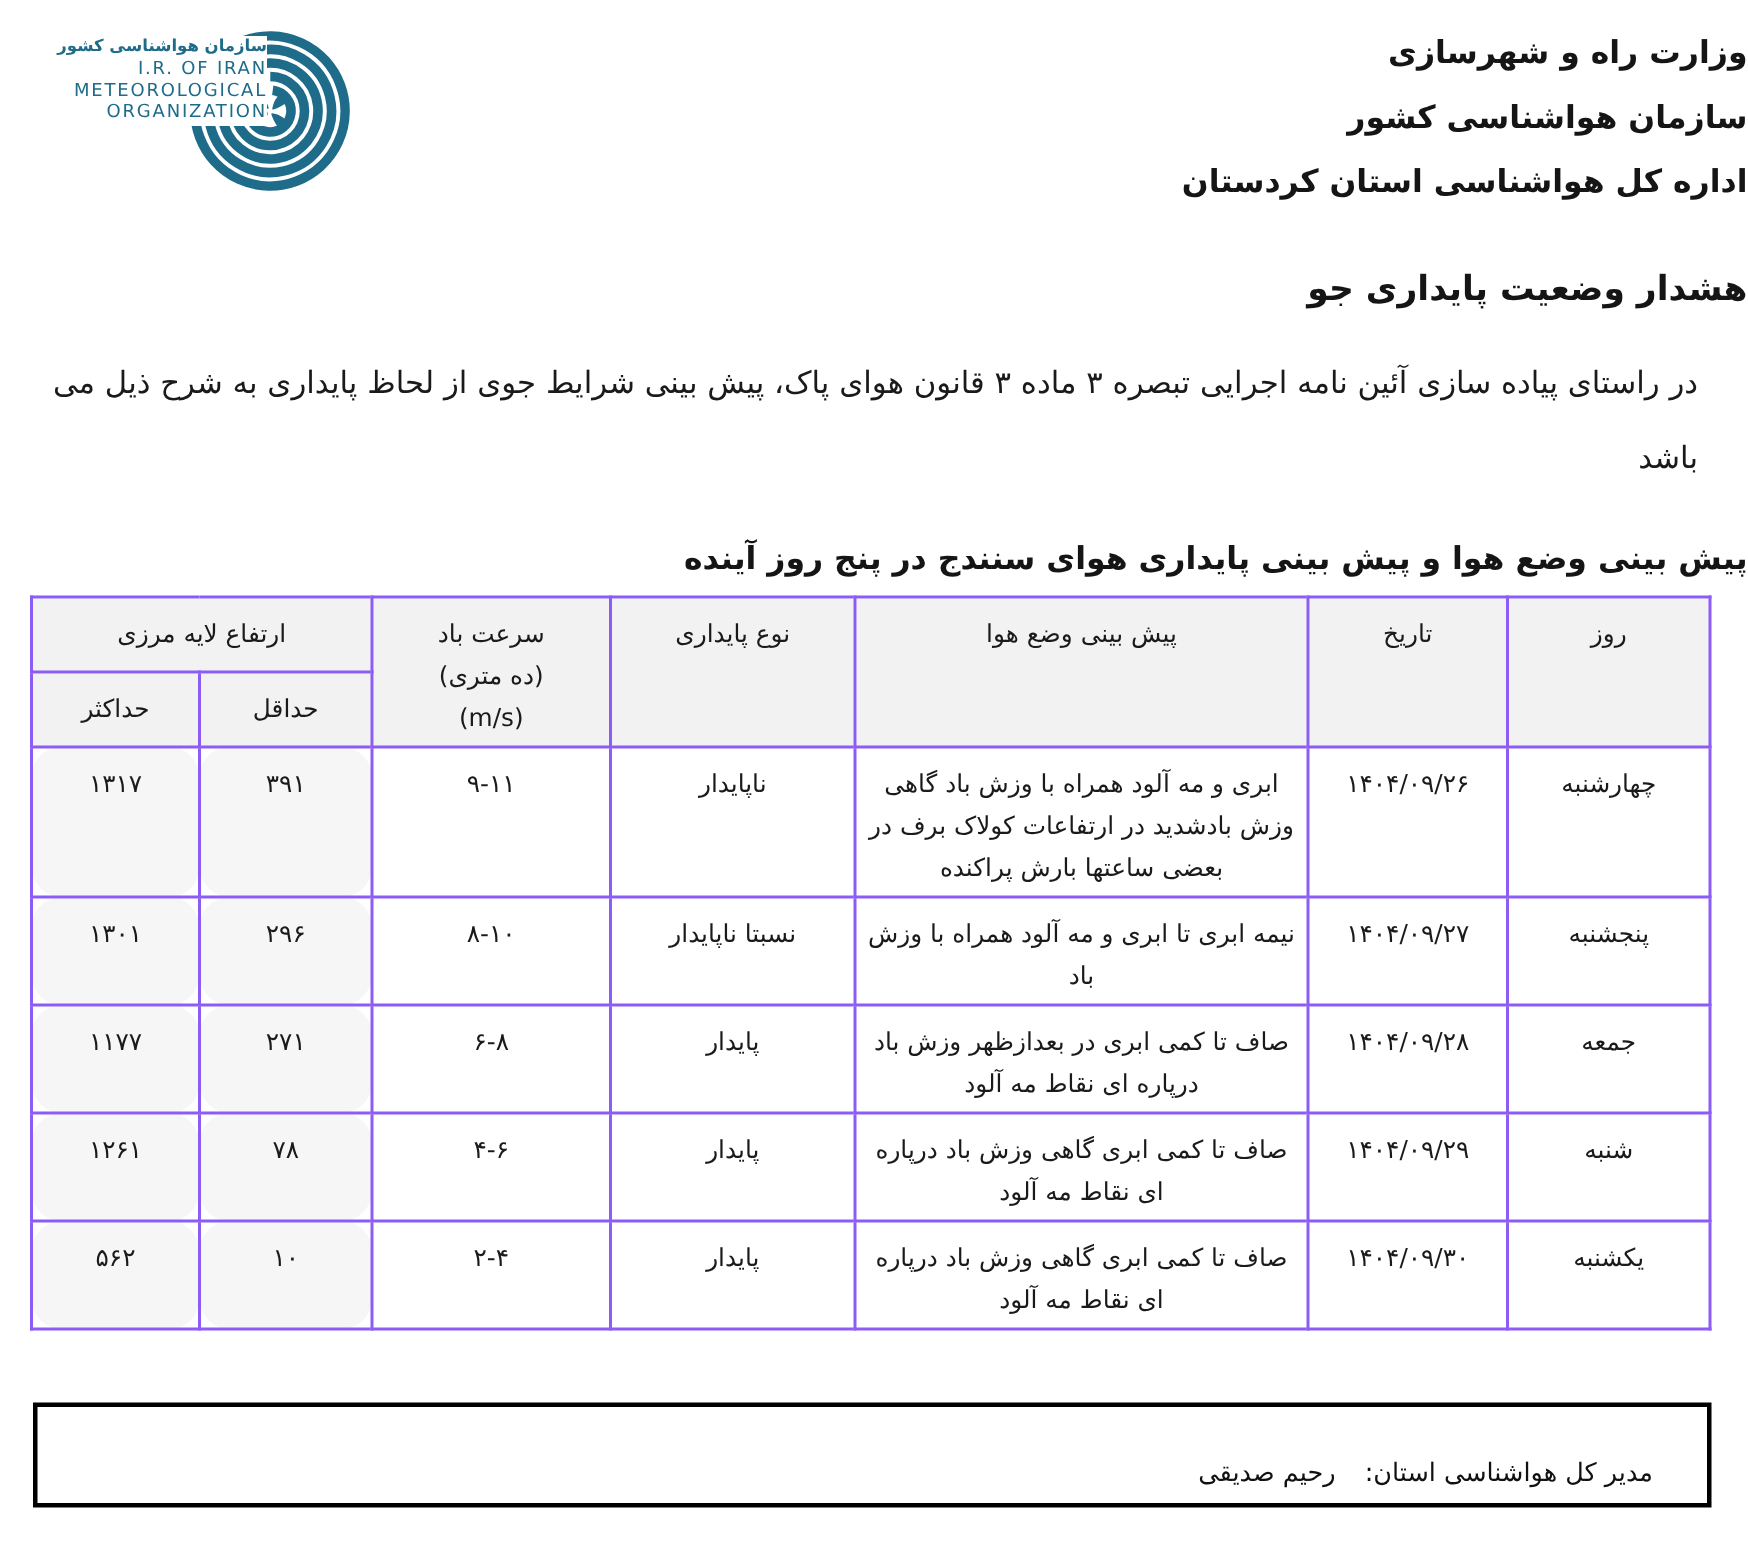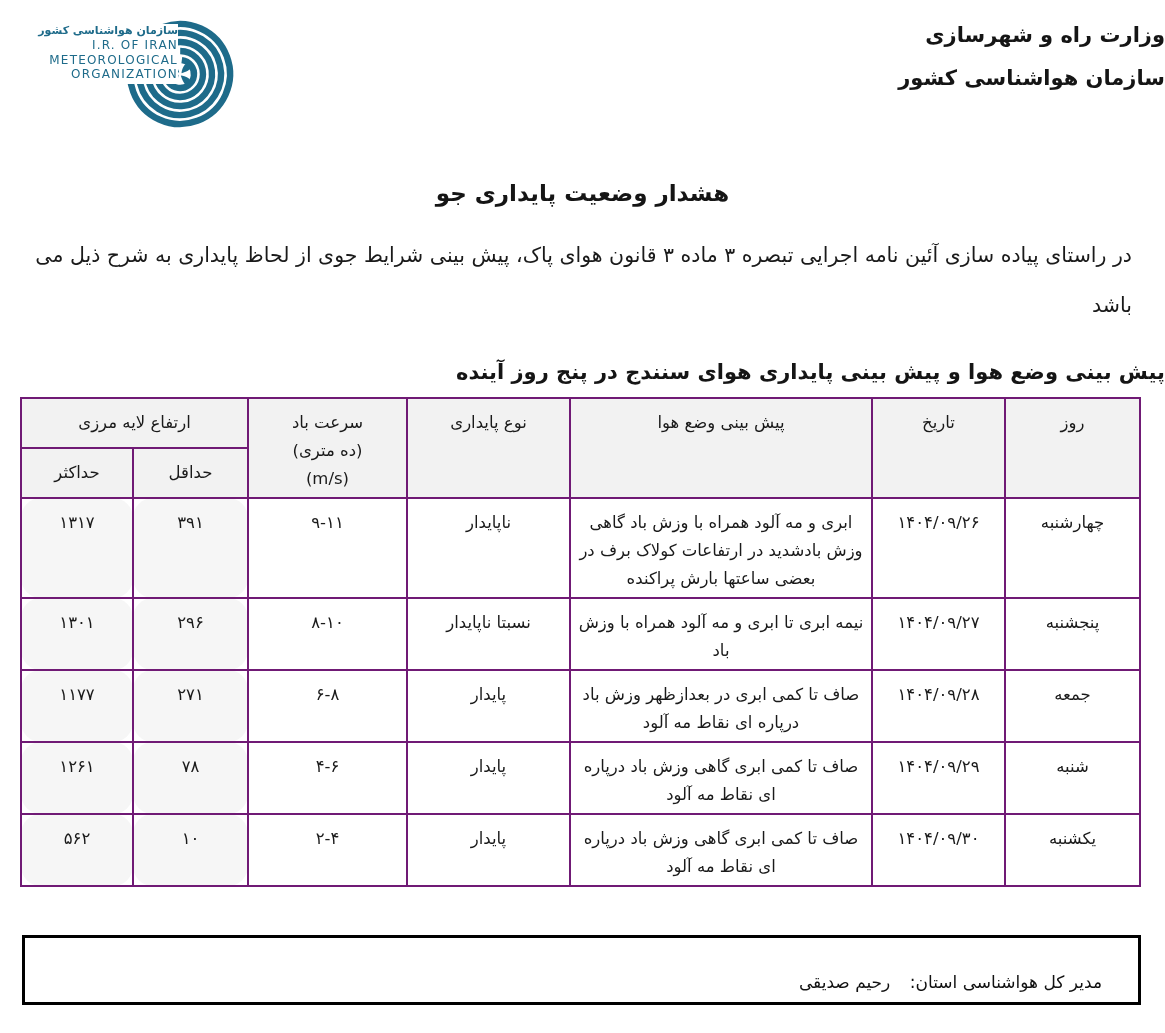--- a/index.html
+++ b/index.html
@@ -29,39 +29,39 @@
     position:absolute; right:62px; top:16px;
     text-align:right; background:#fff; padding:0 0 2px 4px;
     color:#1e6b8a; white-space:nowrap;
   }
   .logo-text .fa { font-size:11px; font-weight:bold; line-height:14px; }
   .logo-text .en { font-size:12px; line-height:14.5px; letter-spacing:1.2px; }
 
   
   .doc-title {
     position:absolute; top:180px; left:0; right:0;
-    text-align:center; font-size:23px; font-weight:bold; color:#151515;
+    text-align:right; font-size:23px; font-weight:bold; color:#151515;
   }
   .intro {
     position:absolute; top:230px; right:33px; width:1100px;
     font-size:20.5px; line-height:50px; text-align:right; color:#1a1a1a;
   }
 
   
   .table-title {
     position:absolute; top:360px; left:0; right:0;
     text-align:right; font-size:21px; font-weight:bold; color:#151515;
   }
   table.forecast {
     position:absolute; top:397px; right:24px;
     border-collapse:collapse; table-layout:fixed; width:1119px;
     direction:rtl;
   }
   table.forecast td, table.forecast th {
-    border:2px solid #701a75;
+    border:2px solid #8b5cf6;
     font-weight:normal;
     font-size:16.5px;
     text-align:center;
     vertical-align:top;
     padding:10px 6px 4px;
     line-height:28px;
     color:#1a1a1a;
     overflow:hidden;
   }
   table.forecast th { background:#f2f2f2; }
@@ -85,20 +85,21 @@
   }
   .sign span { display:inline-block; }
   .sign .name { margin-right:14px;margin-top:24px; }
 </style>
 </head>
 <body>
 
 <div class="letterhead">
   <div>وزارت راه و شهرسازی</div>
   <div>سازمان هواشناسی کشور</div>
+  <div>اداره کل هواشناسی استان کردستان</div>
 </div>
 
 <div class="logo">
   <svg class="logo-spiral" viewBox="-60 -60 120 120" xmlns="http://www.w3.org/2000/svg">
     <g fill="none" stroke="#1e6b8a" stroke-width="6.4" stroke-linecap="butt">
       <circle r="50" stroke-dasharray="266.17 48" transform="rotate(-110.5)"></circle>
       <circle r="41" stroke-dasharray="218.25 39.4" transform="rotate(-103.5)"></circle>
       <circle r="32" stroke-dasharray="170.35 30.8" transform="rotate(-96.5)"></circle>
       <circle r="23" stroke-dasharray="122.43 22.1" transform="rotate(-89.5)"></circle>
       <circle r="14" stroke-dasharray="74.52 13.5" transform="rotate(-82.5)"></circle>

